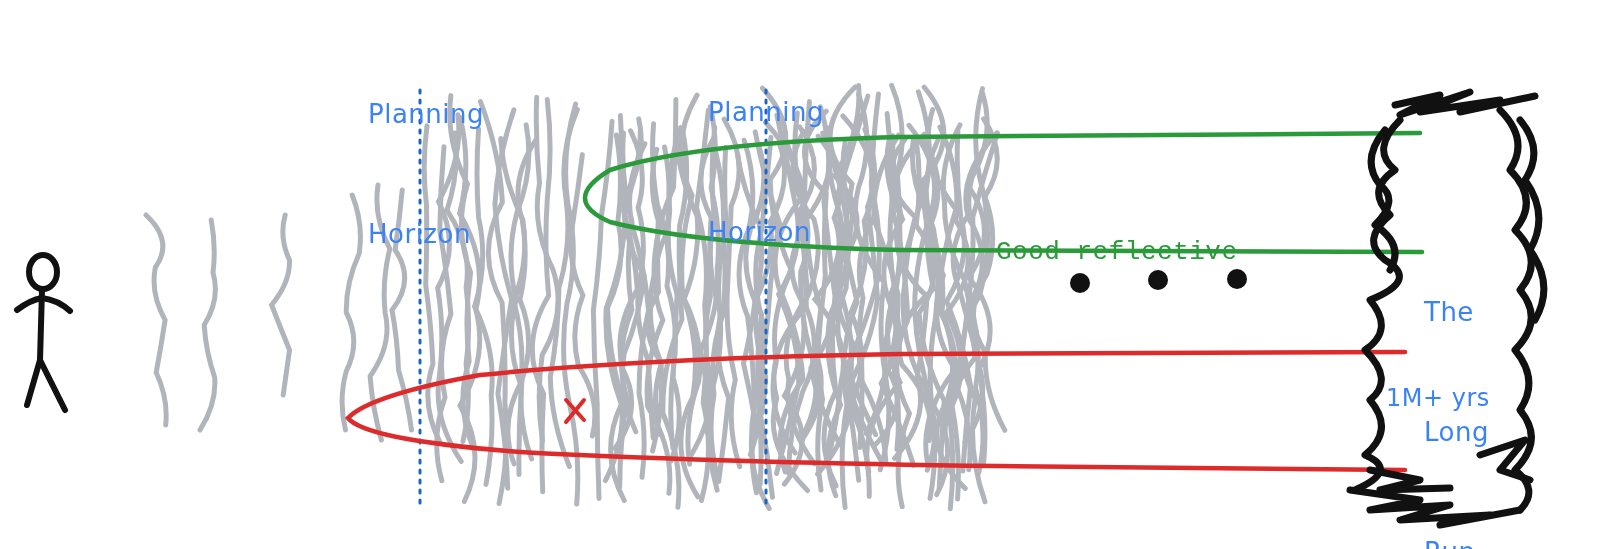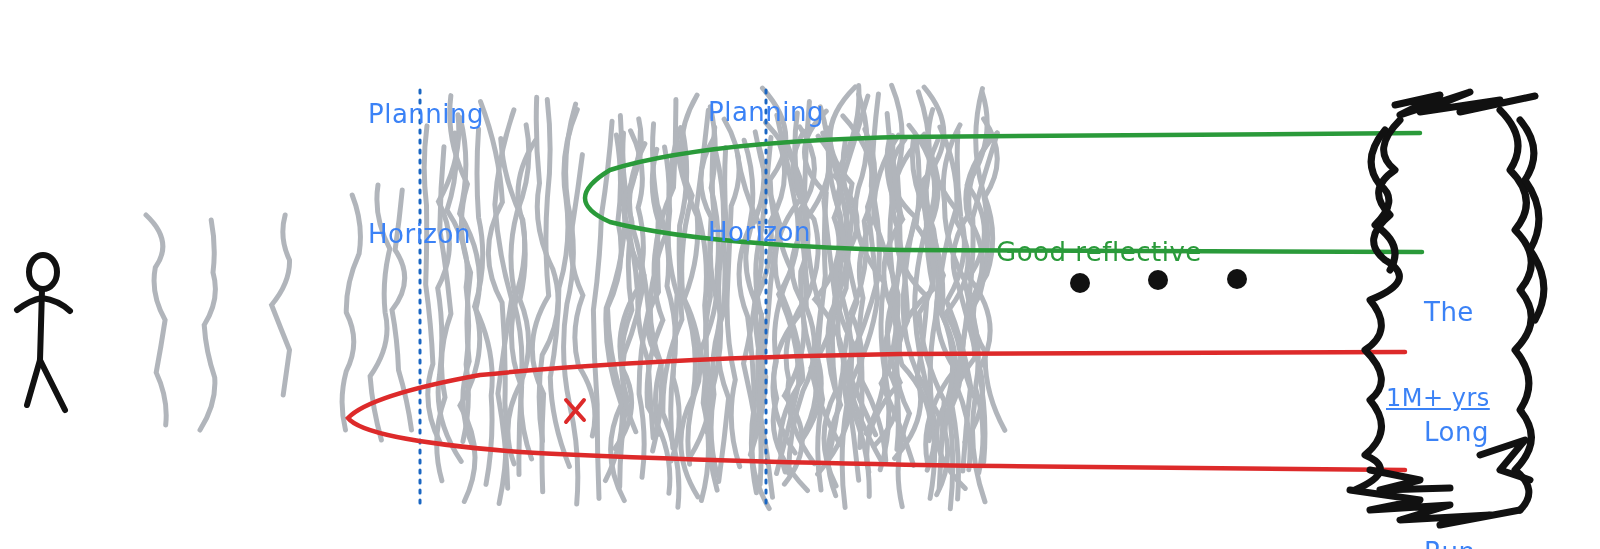--- a/index.html
+++ b/index.html
@@ -158,23 +158,23 @@
 <div class="label blue" style="left:368px; top:14px;">
   <div>Planning</div>
   <div>Horizon</div>
 </div>
 
 <div class="label blue" style="left:708px; top:12px;">
   <div>Planning</div>
   <div>Horizon</div>
 </div>
 
-<div class="label green" style="left:996px; top:152px;">
+<div class="label green" style="left:996px; top:152px;font-family:Liberation Mono, monospace;">
   <div>Good reflective</div>
 </div>
 
 <div class="label blue" style="left:1424px; top:212px;">
   <div>The</div>
   <div>Long</div>
   <div>Run</div>
 </div>
 
-<div class="label blue small" style="left:1386px; top:378px;text-decoration:underline;">1M+ yrs</div>
+<div class="label blue small" style="left:1386px; top:378px;">1M+ yrs</div>
 
 </body></html>

